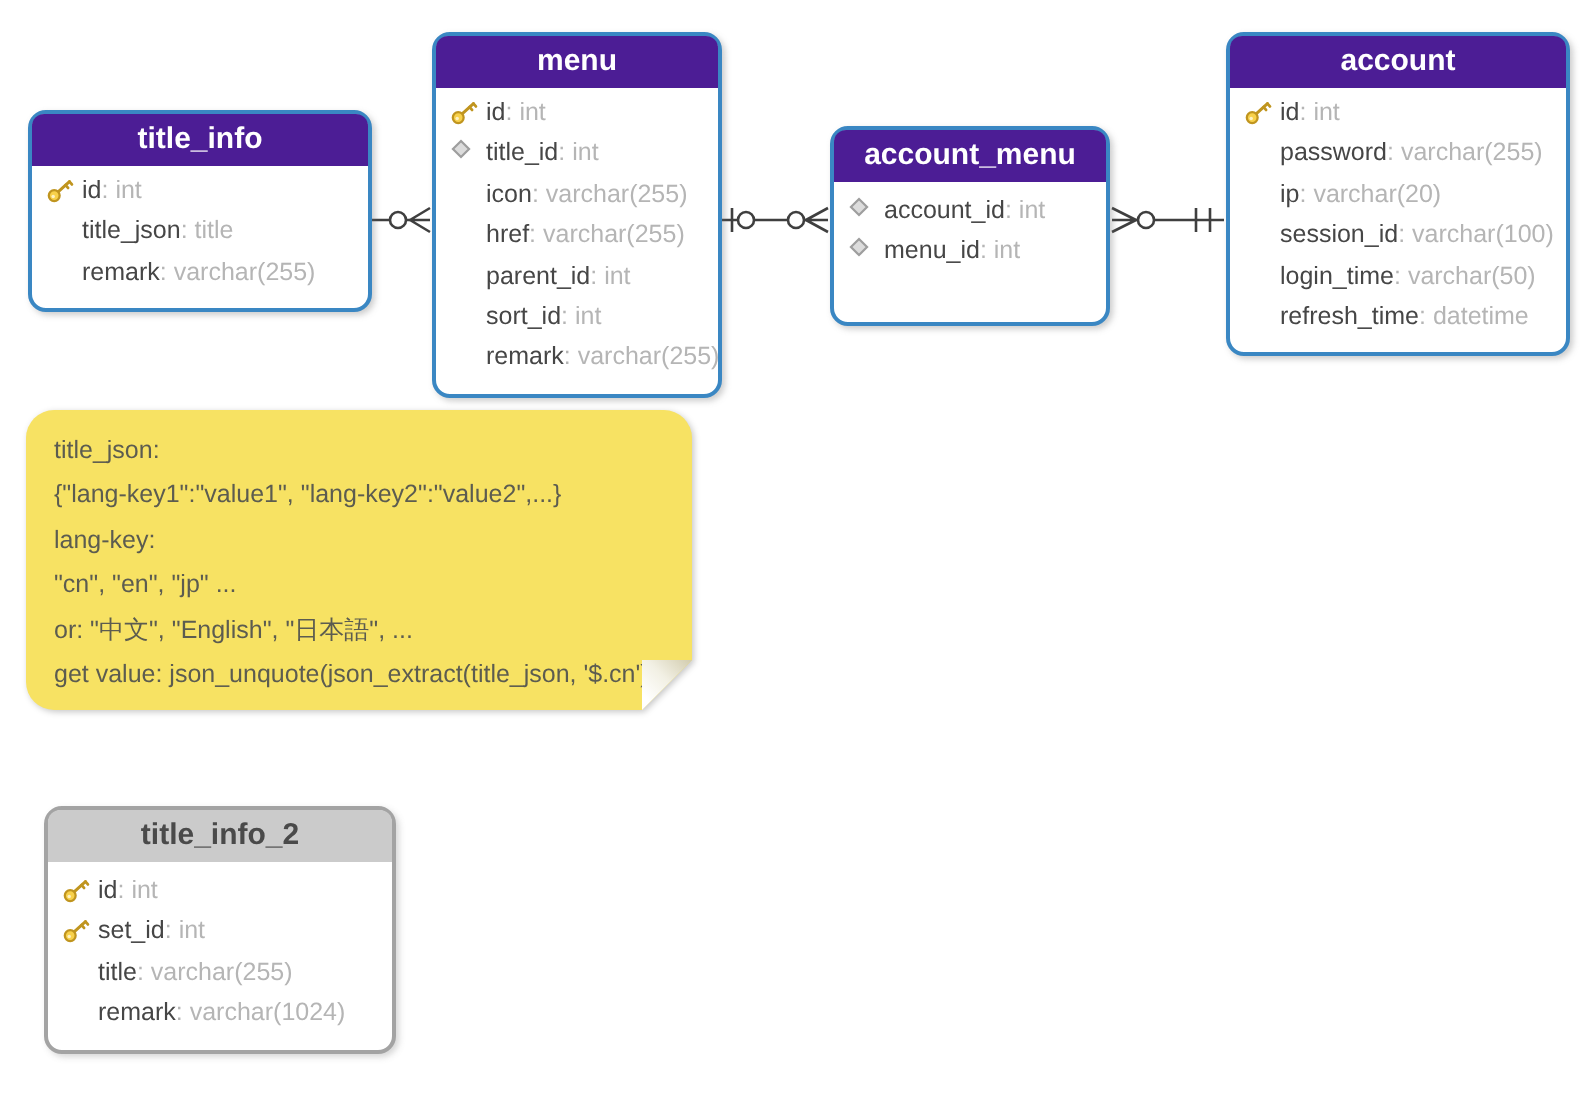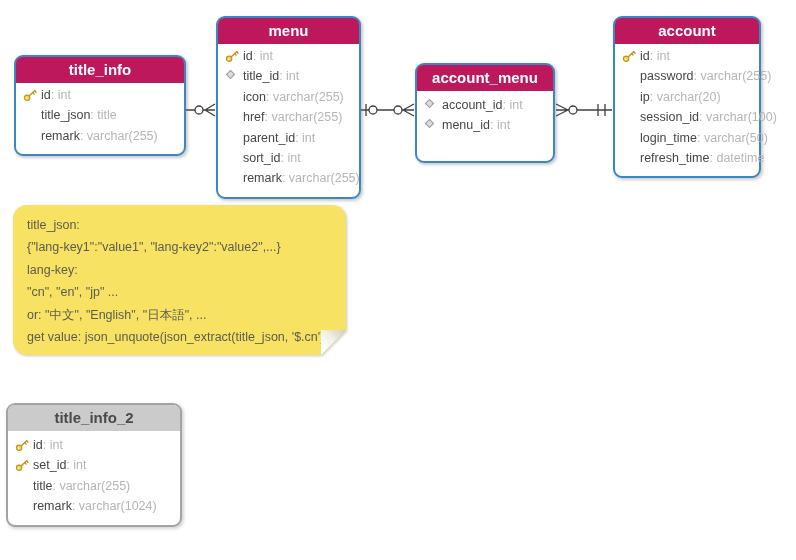--- a/index.html
+++ b/index.html
@@ -5,38 +5,38 @@
   html,body{margin:0;padding:0;background:#ffffff;}
   .canvas{position:relative;width:796px;height:560px;background:#ffffff;overflow:hidden;
           font-family:"Liberation Sans","DejaVu Sans",sans-serif;}
 
   
   .rel-overlay{position:absolute;left:0;top:0;z-index:1;}
 
   
   .db-table{position:absolute;z-index:2;background:#fff;border:2px solid #3a87c3;border-radius:9px;
             box-shadow:1.5px 1.5px 3px rgba(110,110,110,.35);box-sizing:border-box;}
-  .tbl-header{background:#be185d;color:#fff;text-align:center;font-weight:bold;font-size:15px;
+  .tbl-header{background:#4c1d95;color:#fff;text-align:center;font-weight:bold;font-size:15px;
               padding:4px 2px 5px;border-bottom:2px solid #ffffff;border-radius:6px 6px 0 0;}
   .tbl-body{padding:3px 6px 5px 7px;}
   .row{display:flex;align-items:flex-start;height:20.4px;font-size:12.5px;white-space:nowrap;}
   .icon-slot{flex:0 0 18px;width:18px;display:flex;align-items:center;}
   .fname{color:#464646;}
   .ftype{color:#b5b5b5;}
   .ftype::before{content:": ";}
 
   .db-table.gray{border-color:#a3a3a3;box-shadow:1.5px 1.5px 3px rgba(120,120,120,.3);}
   .db-table.gray .tbl-header{background:#cbcbcb;color:#4a4a4a;}
 
   #tbl-title_info{left:14px;top:55px;width:172px;}
   #tbl-menu{left:216px;top:16px;width:145px;}
   #tbl-account_menu{left:415px;top:63px;width:140px;}
   #tbl-account_menu .tbl-body{padding-top:5px;padding-bottom:22px;}
-  #tbl-account{left:613px;top:16px;width:148px;}
-  #tbl-title_info_2{left:6px;top:403px;width:176px;}
+  #tbl-account{left:613px;top:16px;width:172px;}
+  #tbl-title_info_2{left:22px;top:403px;width:176px;}
   #tbl-title_info_2 .tbl-body{padding-top:5px;}
 
   
   .note-wrap{position:absolute;left:13px;top:205px;width:333px;height:150px;z-index:2;
              filter:drop-shadow(1.5px 1.5px 1.5px rgba(0,0,0,.22));}
   .note-bg{position:absolute;inset:0;background:#f7e263;border-radius:14px;box-sizing:border-box;
            padding:9px 14px;
            clip-path:polygon(0 0,100% 0,100% calc(100% - 25px),calc(100% - 25px) 100%,0 100%);}
   .note-line{font-size:12.5px;line-height:22.4px;color:#5c5c50;white-space:nowrap;}
   .note-fold{position:absolute;right:0;bottom:0;width:25px;height:25px;

